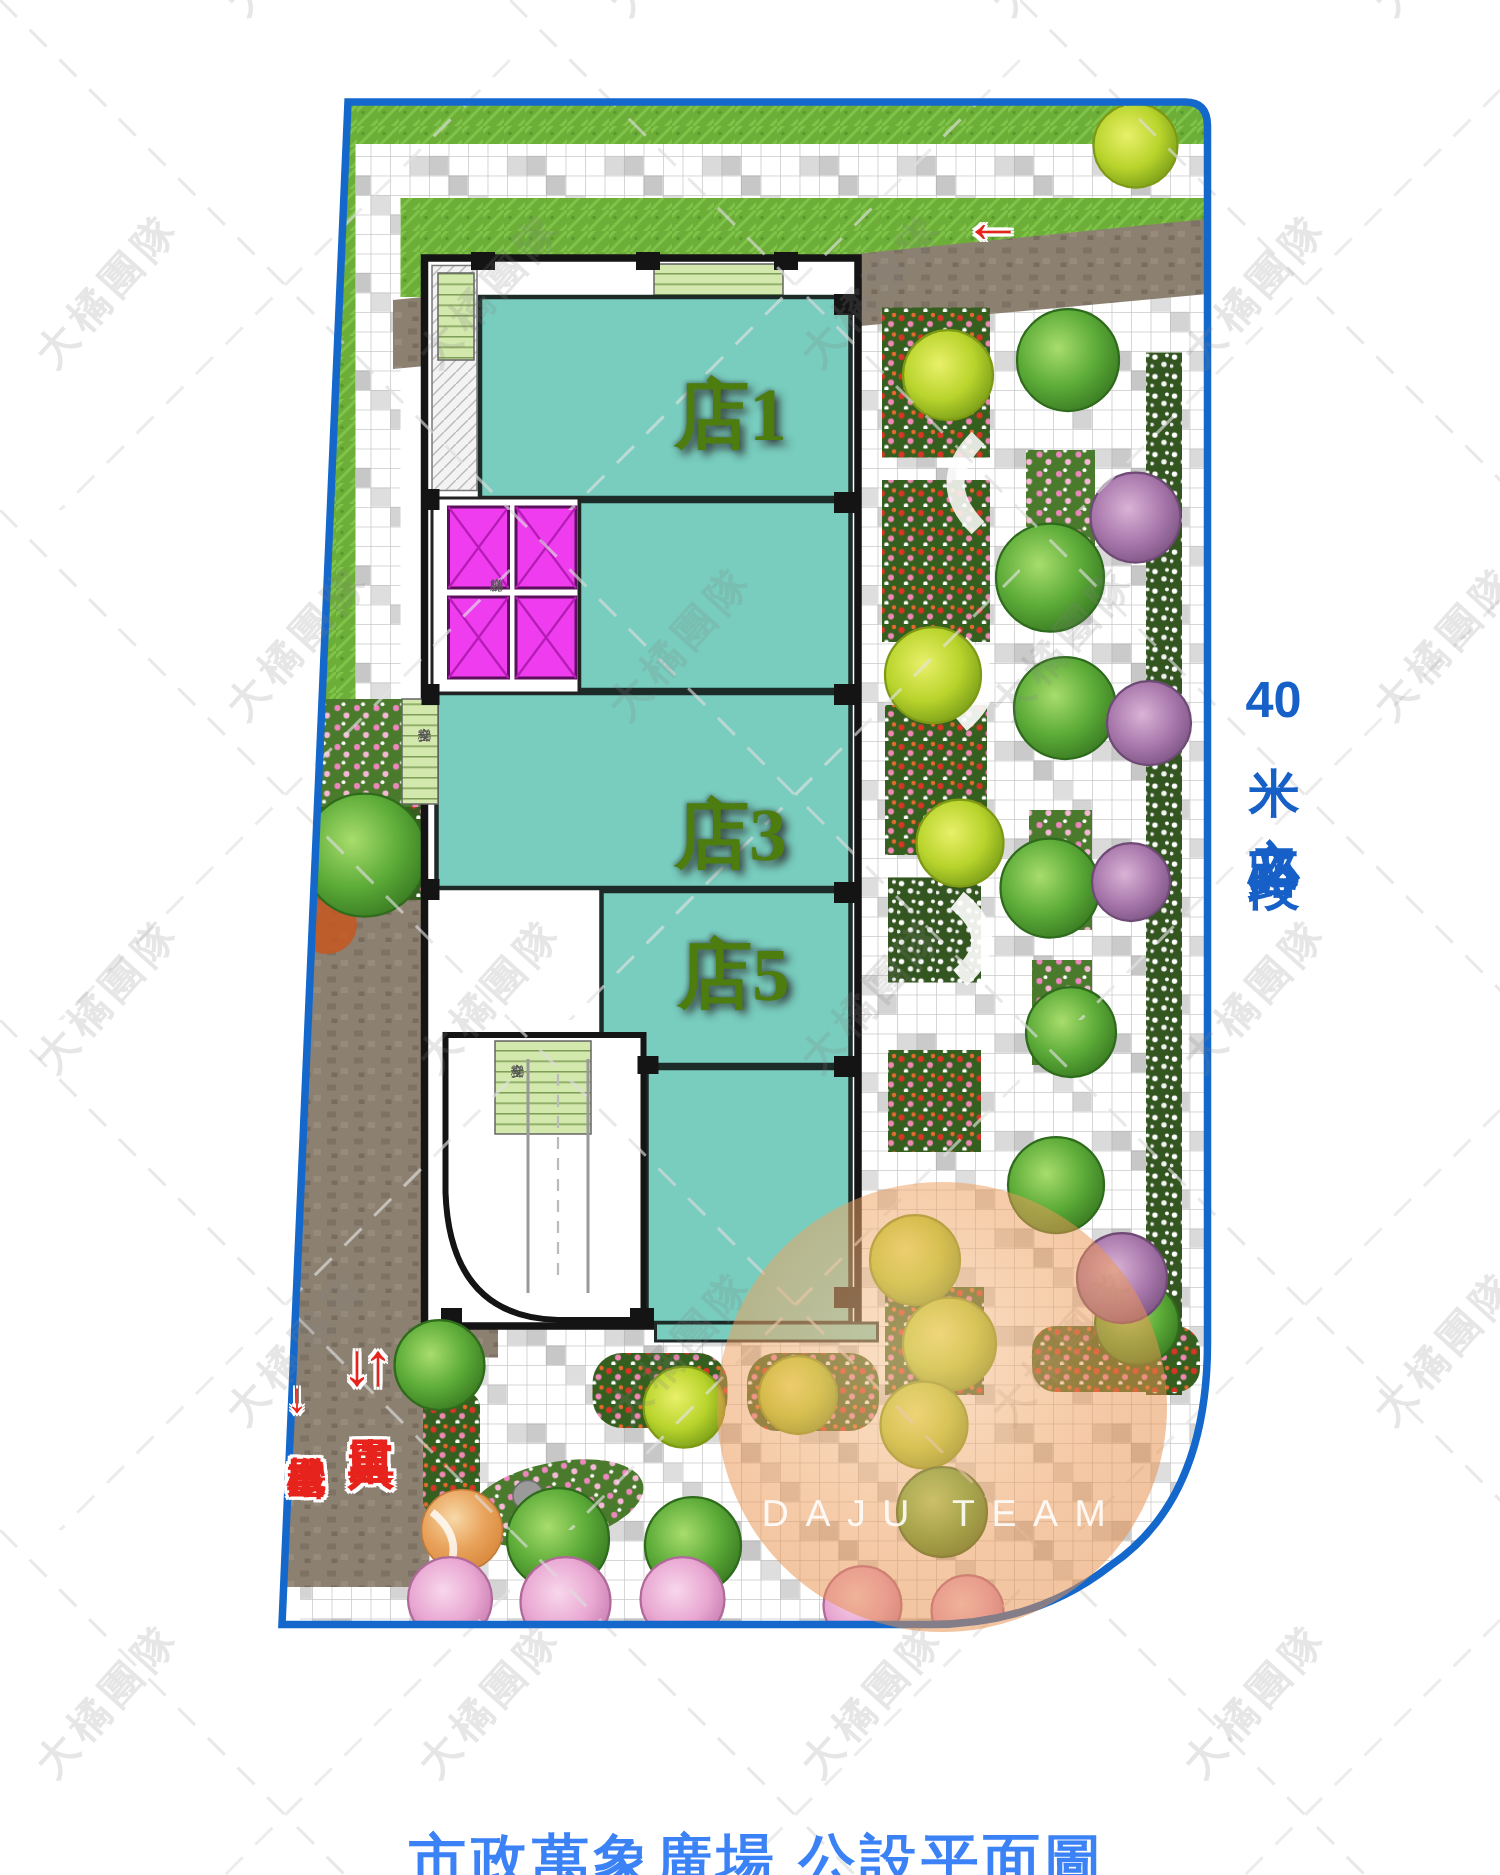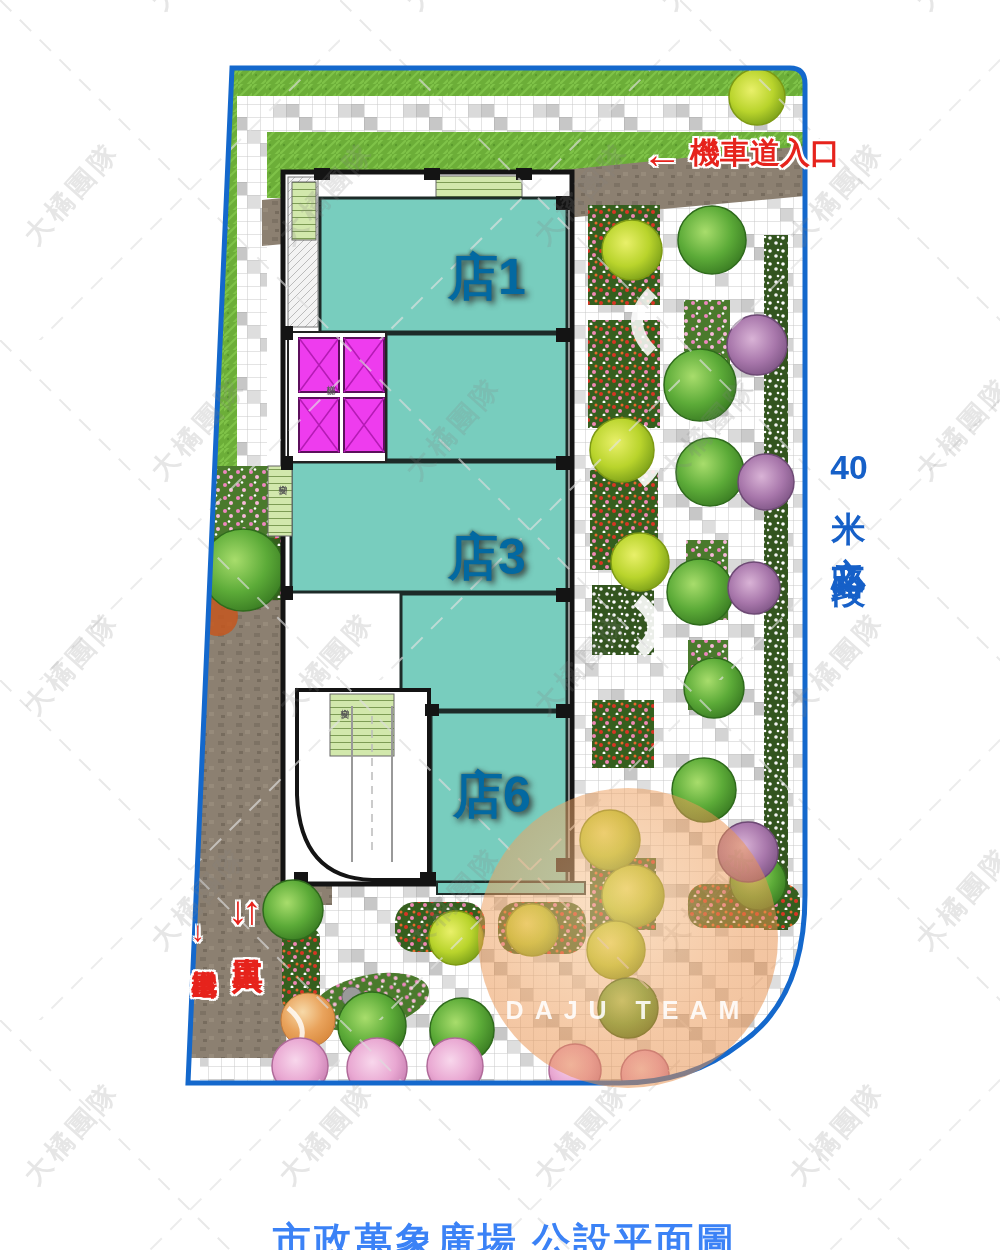--- a/index.html
+++ b/index.html
@@ -9,25 +9,25 @@
   #wm-layer{position:absolute;left:0;top:0;width:1000px;height:1250px;z-index:5;pointer-events:none;}
   .wm{position:absolute;font-size:27px;font-weight:bold;letter-spacing:5px;color:rgba(130,130,130,0.20);
       transform:rotate(-48deg);white-space:nowrap;}
   
   #logo{position:absolute;left:478px;top:788px;width:300px;height:300px;border-radius:50%;
         background:radial-gradient(circle at 42% 38%, rgba(247,200,150,.55), rgba(235,150,82,.52) 55%, rgba(224,136,70,.55));
         z-index:6;pointer-events:none;}
   #logo .zh{position:absolute;left:50%;top:44%;transform:translate(-50%,-50%);
         font-size:118px;font-weight:800;color:rgba(255,255,255,.82);letter-spacing:-6px;white-space:nowrap;}
   #logo .en{position:absolute;left:50%;top:74%;transform:translate(-50%,-50%);
-        font-size:25px;font-weight:700;color:rgba(255,255,255,.88);letter-spacing:11px;white-space:nowrap;}
+        font-size:25px;font-weight:400;color:rgba(255,255,255,.88);letter-spacing:11px;white-space:nowrap;}
   
   .txt{position:absolute;z-index:10;white-space:nowrap;}
-  .store-label{font-size:50px;font-weight:800;color:#0369a1;transform:translate(-50%,-50%);
-        text-shadow:3px 3px 6px rgba(45,45,45,.9), -1px -1px 3px rgba(45,45,45,.45);}
+  .store-label{font-size:50px;font-weight:800;color:#4d7c0f;transform:translate(-50%,-50%);
+        text-shadow:3px 3px 6px rgba(45,45,45,.9), -1px -1px 3px rgba(45,45,45,.45);font-family:Liberation Serif, serif;}
   .red{color:#e6231c;font-weight:800;
         text-shadow:-2px -2px 0 #fff,2px -2px 0 #fff,-2px 2px 0 #fff,2px 2px 0 #fff,
                     -2px 0 0 #fff,2px 0 0 #fff,0 -2px 0 #fff,0 2px 0 #fff;}
   .vtext{writing-mode:vertical-rl;text-orientation:upright;}
   .tcu{text-combine-upright:all;}
   .blue-road{color:#1660c8;font-weight:800;}
   #moto-entry{left:642px;top:133px;font-size:30px;display:flex;align-items:center;gap:8px;}
   #moto-entry .arr{font-size:40px;line-height:30px;}
   #gate-arrows{left:228px;top:888px;font-size:40px;letter-spacing:-6px;}
   #gate-label{left:226px;top:933px;font-size:31px;letter-spacing:1px;}
@@ -334,29 +334,28 @@
       <span class="wm" style="left: 518px; top: 1115px;">大橘團隊</span>
       <span class="wm" style="left: 773px; top: 1115px;">大橘團隊</span>
     </div>
 
   <div id="logo">
     <div class="en">DAJU TEAM</div>
   </div>
 
   <div class="txt store-label" style="left:487px;top:277px;">店1</div>
   <div class="txt store-label" style="left:487px;top:517px;margin-top:40px;">店3</div>
-  <div class="txt store-label" style="left:492px;top:795px;">店6</div>
+  <div class="txt store-label" style="left:489px;top:650px;">店5</div>
 
   <div class="txt tiny-label vtext" style="left:324px;top:378px;">梯廳</div>
   <div class="txt tiny-label vtext" style="left:276px;top:478px;">安全梯</div>
   <div class="txt tiny-label vtext" style="left:338px;top:702px;">安全梯</div>
 
   <div id="moto-entry" class="txt red">
     <span class="arr">←</span>
-    <span>機車道入口</span>
   </div>
   <div id="gate-arrows" class="txt red">↓↑</div>
   <div id="gate-label" class="txt red vtext">車道出入口</div>
   <div id="exit-arrow" class="txt red">↓</div>
   <div id="exit-label" class="txt red vtext">機車道出口</div>
 
   <div id="road-right" class="txt blue-road vtext">
     <span class="tcu">40</span><span>米 文心路二段</span>
   </div>
 

